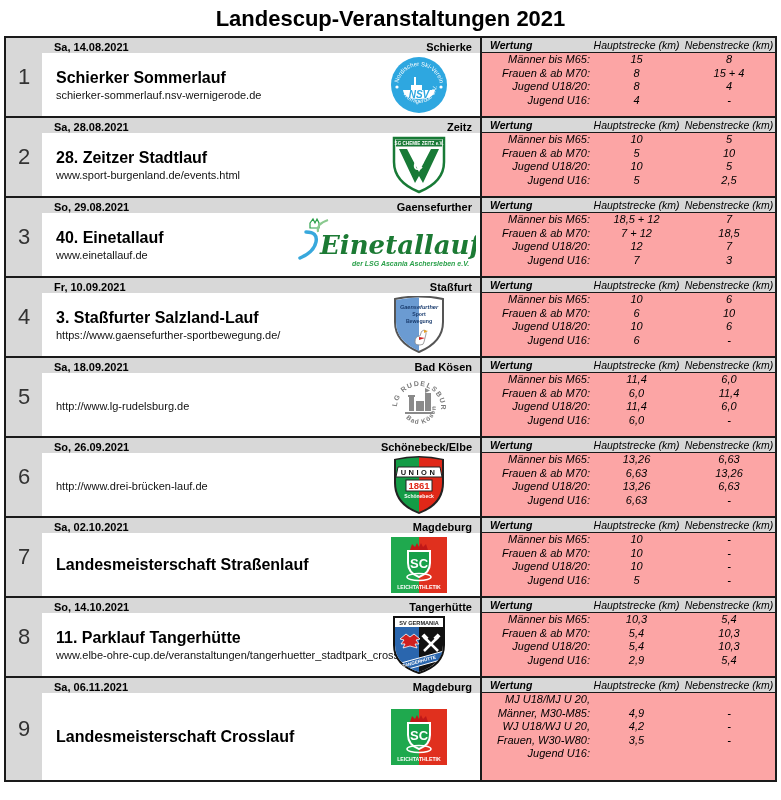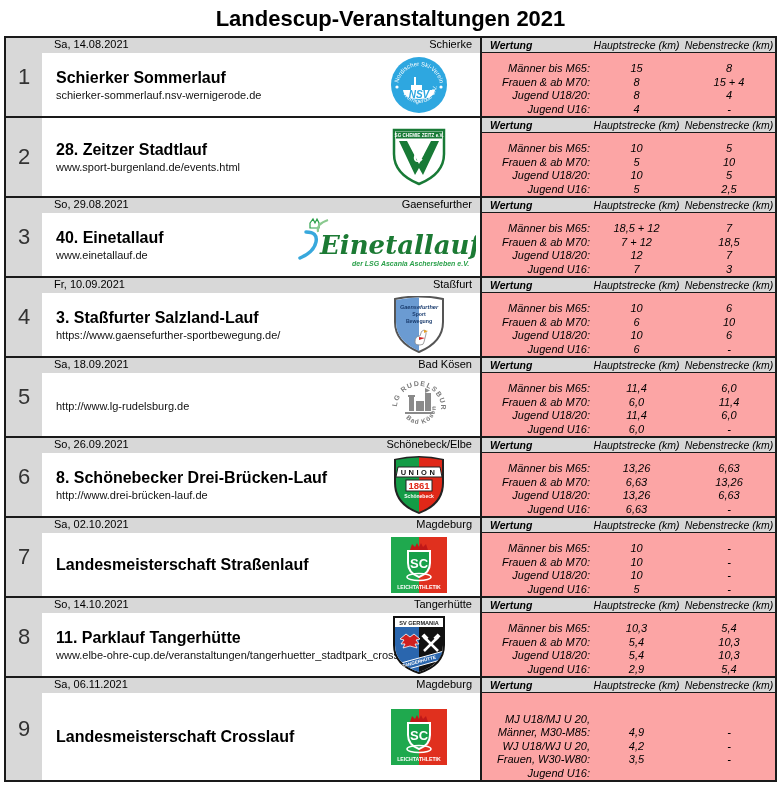--- a/index.html
+++ b/index.html
@@ -3,34 +3,34 @@
 <meta charset="utf-8">
 <style>
   * { margin:0; padding:0; box-sizing:border-box; }
   html,body { width:781px; height:800px; background:#ffffff; font-family:"Liberation Sans",sans-serif; color:#000; overflow:hidden; }
   .title { text-align:center; font-size:22px; font-weight:bold; padding-top:6px; height:36px; }
   .table { margin:0 4px; border:2px solid #1a1a1a; background:#fff; }
   .event-row { display:flex; height:80px; border-bottom:2px solid #1a1a1a; background:#fff; }
   .event-row:last-child { height:102px; border-bottom:none; }
   .num-cell { width:36px; flex:none; background:#d8d8d8; display:flex; align-items:center; justify-content:center; font-size:22px; color:#333; }
   .left-section { width:438px; flex:none; display:flex; flex-direction:column; }
-  .info-strip { height:15px; flex:none; background:#d8d8d8; display:flex; justify-content:space-between; align-items:flex-start; padding:0 8px 0 12px; font-size:11px; font-weight:normal; }
+  .info-strip { height:15px; flex:none; background:#d8d8d8; display:flex; justify-content:space-between; align-items:flex-end; padding:0 8px 0 12px; font-size:11px; font-weight:bold; }
   .event-content { flex:1; background:#fff; display:flex; align-items:center; }
   .event-texts { flex:1; min-width:0; padding-left:14px; white-space:nowrap; }
   .event-name { font-size:16px; font-weight:bold; }
   .event-url { font-size:11px; margin-top:2px; color:#111; }
   .event-url:empty { display:none; }
   .logo-slot { flex:none; width:122px; display:flex; align-items:center; justify-content:center; }
   .logo-slot.einetal { width:188px; }
   .right-section { flex:1; border-left:2px solid #1a1a1a; display:flex; flex-direction:column; background:#fca5a5;font-style:italic; }
   .w-header { height:15px; flex:none; background:#d8d8d8; border-bottom:1px solid #1a1a1a; display:flex; align-items:center; font-size:10.5px; }
   .wh0 { width:108px; font-weight:bold; padding-left:8px; }
   .wh1 { width:93px; text-align:center; }
   .wh2 { flex:1; text-align:center; }
-  .w-body { flex:1; display:flex; flex-direction:column; justify-content:flex-end; font-size:11px; }
+  .w-body { flex:1; display:flex; flex-direction:column; justify-content:flex-start; font-size:11px; }
   .w-row { display:flex; line-height:13.5px; }
   .wc0 { width:108px; text-align:right; }
   .wc1 { width:93px; text-align:center; }
   .wc2 { flex:1; text-align:center; }
 </style>
 </head>
 <body>
 
 <div class="page">
   <div class="title">Landescup-Veranstaltungen 2021</div>
@@ -91,20 +91,24 @@
               <span class="wc1">4</span>
               <span class="wc2">-</span>
             </div>
           </div>
     </div>
   </div>
 
   <div class="event-row">
     <div class="num-cell">2</div>
     <div class="left-section">
+      <div class="info-strip">
+        <span class="date">Sa, 28.08.2021</span>
+        <span class="location">Zeitz</span>
+      </div>
       <div class="event-content">
         <div class="event-texts">
           <div class="event-name">28. Zeitzer Stadtlauf</div>
           <div class="event-url">www.sport-burgenland.de/events.html</div>
         </div>
         <div class="logo-slot">
 <svg width="56" height="60" viewBox="0 0 56 60">
   <path d="M3,3 h50 v24 q0,20 -25,30 q-25,-10 -25,-30 z" fill="#ffffff" stroke="#187a36" stroke-width="2.5"></path>
   <rect x="5" y="4.5" width="46" height="7" fill="#187a36"></rect>
   <text x="28" y="10" text-anchor="middle" font-size="4.6" font-weight="bold" fill="#ffffff" font-family="Liberation Sans, sans-serif">SG CHEMIE ZEITZ e.V.</text>
@@ -327,21 +331,20 @@
 
   <div class="event-row">
     <div class="num-cell">6</div>
     <div class="left-section">
       <div class="info-strip">
         <span class="date">So, 26.09.2021</span>
         <span class="location">Schönebeck/Elbe</span>
       </div>
       <div class="event-content">
         <div class="event-texts">
-          <div class="event-name">8. Schönebecker Drei-Brücken-Lauf</div>
           <div class="event-url">http://www.drei-brücken-lauf.de</div>
         </div>
         <div class="logo-slot">
 <svg width="54" height="60" viewBox="0 0 54 60">
   <defs>
                   <clipPath id="ush5">
                     <path d="M4,5 Q27,0 50,5 V28 Q50,48 27,57 Q4,48 4,28 Z"></path>
                   </clipPath>
                 </defs>
   <path d="M2,4 Q27,-2 52,4 V28 Q52,50 27,59 Q2,50 2,28 Z" fill="#222222"></path>

